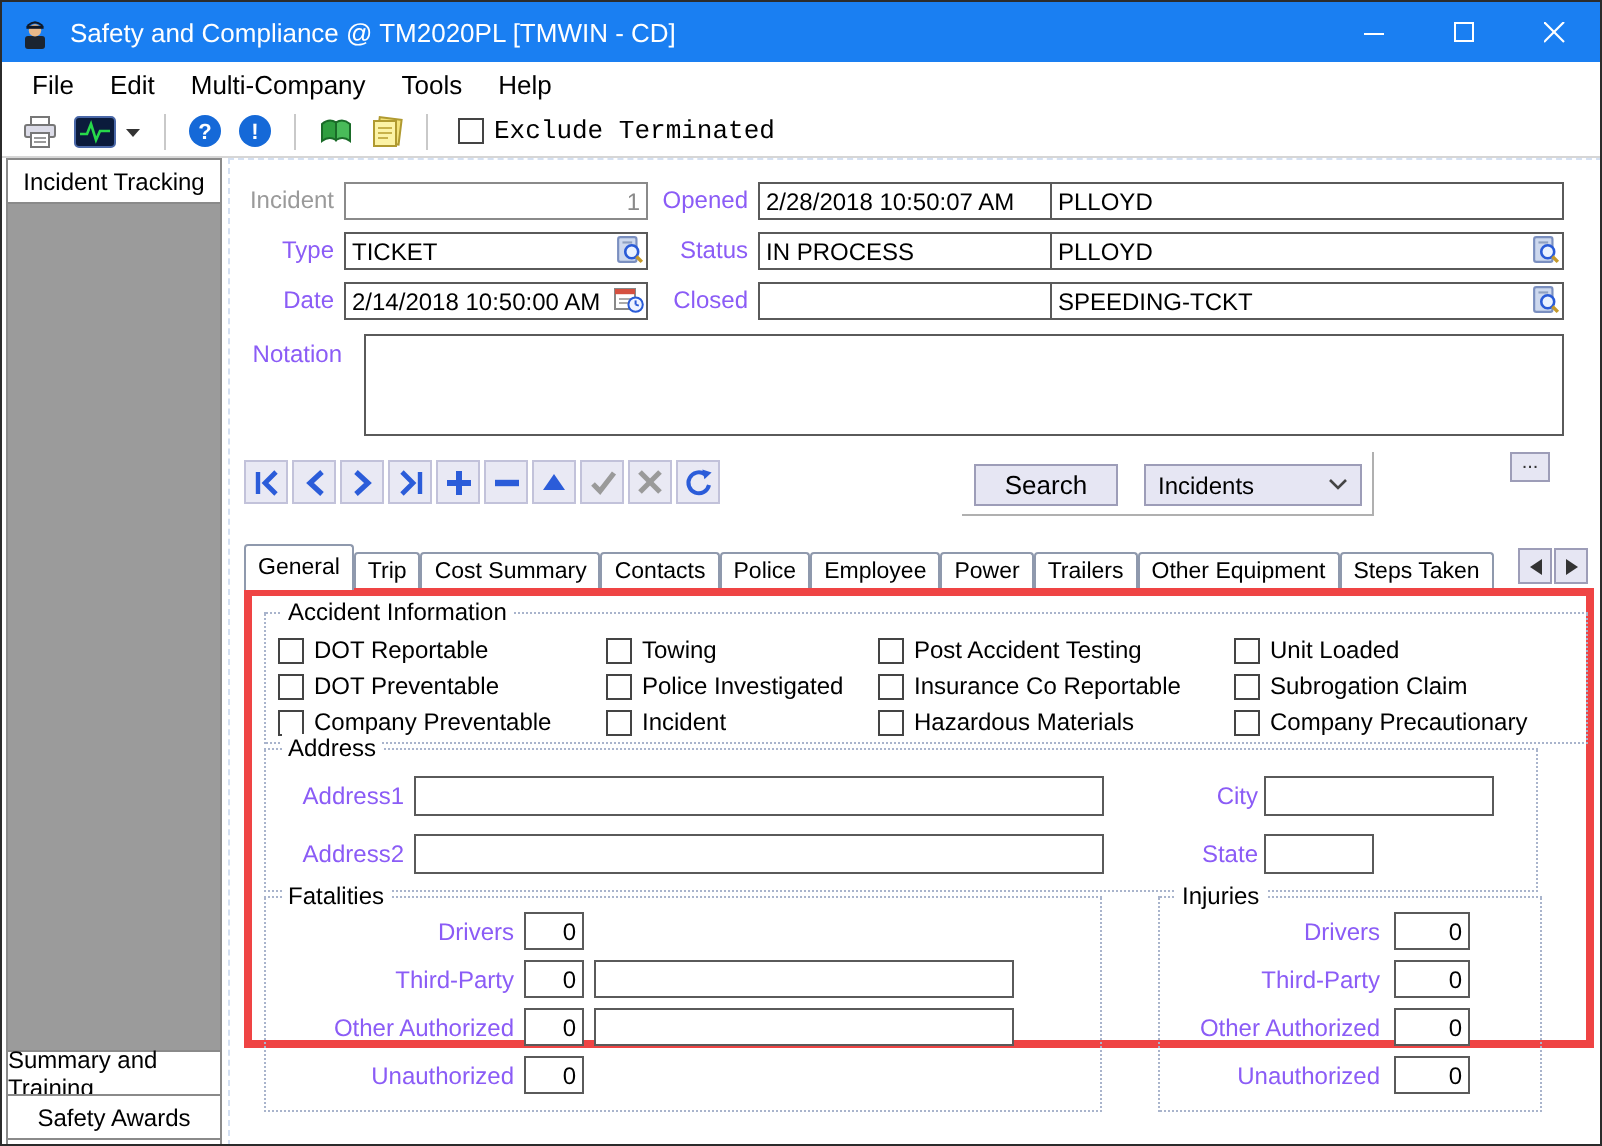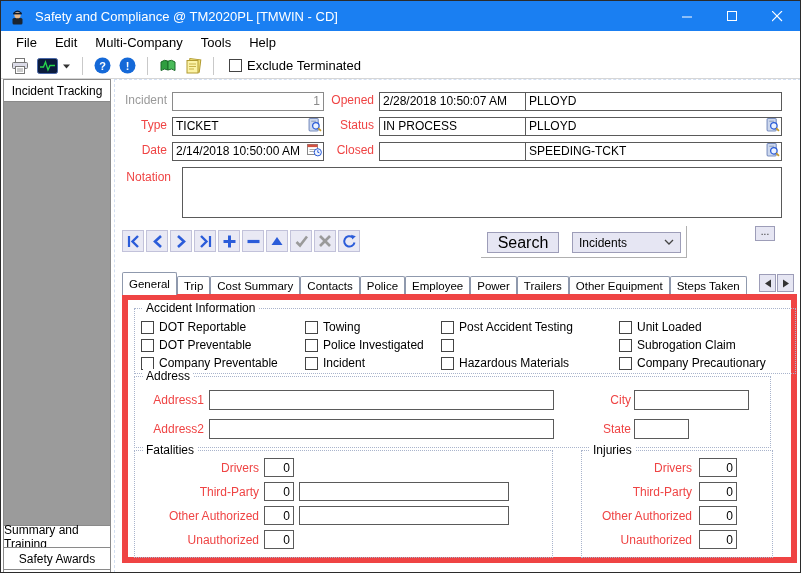--- a/index.html
+++ b/index.html
@@ -21,70 +21,70 @@
   .menu-item { font-size: 13px; color: #000; padding: 2px 9px; }
 
   
   .toolbar { position: absolute; left: 0; top: 52px; width: 100%; height: 26px;
              background: #fff; display: flex; align-items: center; padding-left: 6px;
              border-bottom: 1px solid #d6d6d6; }
   .tsep { width: 1px; height: 18px; background: #c9c9c9; margin: 0 7px; }
   .ticon { display: flex; align-items: center; margin: 0 4px; }
   .cb-box { display: inline-block; width: 13px; height: 13px; background: #fff;
             border: 1px solid #444; flex: 0 0 13px; }
-  .toolbar .cb-lbl { font-size: 13px; margin-left: 5px; }
+  .toolbar .cb-lbl { font-size: 13px; margin-left: 5px; font-family: Liberation Mono, monospace; }
 
   
   .sidebar { position: absolute; left: 2px; top: 78px; width: 108px; height: 557px;
              display: flex; flex-direction: column; border: 1px solid #8a8a8a; background: #9b9b9b; }
   .side-btn { height: 22px; background: #fff; border-bottom: 1px solid #8a8a8a;
               font-size: 12px; display: flex; align-items: center; justify-content: center; }
   .side-btn.bottom { border-top: 1px solid #8a8a8a; border-bottom: none; }
   .side-fill { flex: 1; background: #9b9b9b; }
 
   
   .main { position: absolute; left: 113px; top: 78px; width: 687px; height: 494px;
           background: #fff; border: 1px dashed #d4e0f2; }
-  .lbl { position: absolute; font-size: 12px; color: #ef4444; text-align: right; line-height: 15px; white-space: nowrap; }
+  .lbl { position: absolute; font-size: 12px; color: #8b5cf6; text-align: right; line-height: 15px; white-space: nowrap; }
   .lbl.dis { color: #9a9a9a; }
   .field { position: absolute; height: 19px; }
   .field input { width: 100%; height: 100%; border: 1px solid #5a5a5a; font-family: inherit;
                  font-size: 12px; padding: 0 3px; background: #fff; color: #000; }
   .field.has-icon input { padding-right: 17px; }
   .field .f-icon { position: absolute; right: 2px; top: 2px; }
   .field input.dis { border-color: #8a8a8a; color: #8a8a8a; text-align: right; }
   textarea.notation { position: absolute; left: 67px; top: 87px; width: 600px; height: 51px;
                       border: 1px solid #5a5a5a; font-family: inherit; font-size: 12px; resize: none; }
 
   
   .navrow { position: absolute; left: 7px; top: 150px; display: flex; gap: 2px; }
   .nbtn { width: 22px; height: 22px; background: #e9e9f4; border: 1px solid #c2c2da;
           display: flex; align-items: center; justify-content: center; }
   .search-frame { position: absolute; left: 366px; top: 146px; width: 206px; height: 32px;
                   border-right: 1px solid #b0b0b0; border-bottom: 1px solid #b0b0b0; }
-  .btn { position: absolute; background: #e6e6f3; border: 1px solid #9d9db8; font-size: 16px;
+  .btn { position: absolute; background: #e6e6f3; border: 1px solid #9d9db8; font-size: 13px;
          display: flex; align-items: center; justify-content: center; font-family: inherit; }
   .combo { position: absolute; background: #e6e6f3; border: 1px solid #9d9db8; font-size: 12px;
            display: flex; align-items: center; padding: 0 6px; }
   .combo .chev { margin-left: auto; display: flex; }
   .more-btn { position: absolute; left: 640px; top: 146px; width: 20px; height: 15px;
               background: #e6e6f3; border: 1px solid #9d9db8; font-size: 10px; line-height: 9px;
               text-align: center; color: #333; }
 
   
   .tabs { position: absolute; left: 7px; top: 192px; width: 637px; height: 23px;
           display: flex; overflow: hidden; }
   .tab { border: 1px solid #8f99ad; border-bottom: none; background: #fff; font-size: 11.5px;
          padding: 0 6px; display: flex; align-items: center; white-space: nowrap;
          border-radius: 2px 2px 0 0; height: 19px; margin-top: 4px; }
   .tab.active { height: 23px; margin-top: 0; position: relative; z-index: 3; }
   .tabscroll { position: absolute; top: 194px; width: 17px; height: 18px; background: #e6e6f3;
                border: 1px solid #9d9db8; display: flex; align-items: center; justify-content: center; }
-  .content { position: absolute; left: 7px; top: 214px; width: 675px; height: 269px;
-             border: 6px solid #ef4444; background: #fff; z-index: 1; }
+  .content { position: absolute; left: 7px; top: 214px; width: 675px; height: 230px;
+             border: 4px solid #ef4444; background: #fff; z-index: 1; }
 
   
   .grp { position: absolute; border: 1px dotted #a9b4cc; }
   .grp-title { position: absolute; top: -8px; left: 8px; background: #fff; padding: 0 3px;
                font-size: 12px; white-space: nowrap; }
   .cbgrid { position: absolute; left: 6px; top: 11px; display: grid;
             grid-template-columns: 164px 136px 178px 1fr; row-gap: 4px; }
   .cbitem { display: flex; align-items: center; height: 14px; }
   .cbitem span.txt { font-size: 12px; margin-left: 5px; white-space: nowrap; }
   .num-inp { position: absolute; width: 30px; height: 19px; border: 1px solid #5a5a5a;
@@ -448,20 +448,21 @@
           <label class="cbitem">
               <span class="cb-box"></span>
               <span class="txt">DOT Preventable</span>
             </label>
           <label class="cbitem">
               <span class="cb-box"></span>
               <span class="txt">Police Investigated</span>
             </label>
           <label class="cbitem">
               <span class="cb-box"></span>
+              <span class="txt">Insurance Co Reportable</span>
             </label>
           <label class="cbitem">
               <span class="cb-box"></span>
               <span class="txt">Subrogation Claim</span>
             </label>
           <label class="cbitem">
               <span class="cb-box"></span>
               <span class="txt">Company Preventable</span>
             </label>
           <label class="cbitem">

